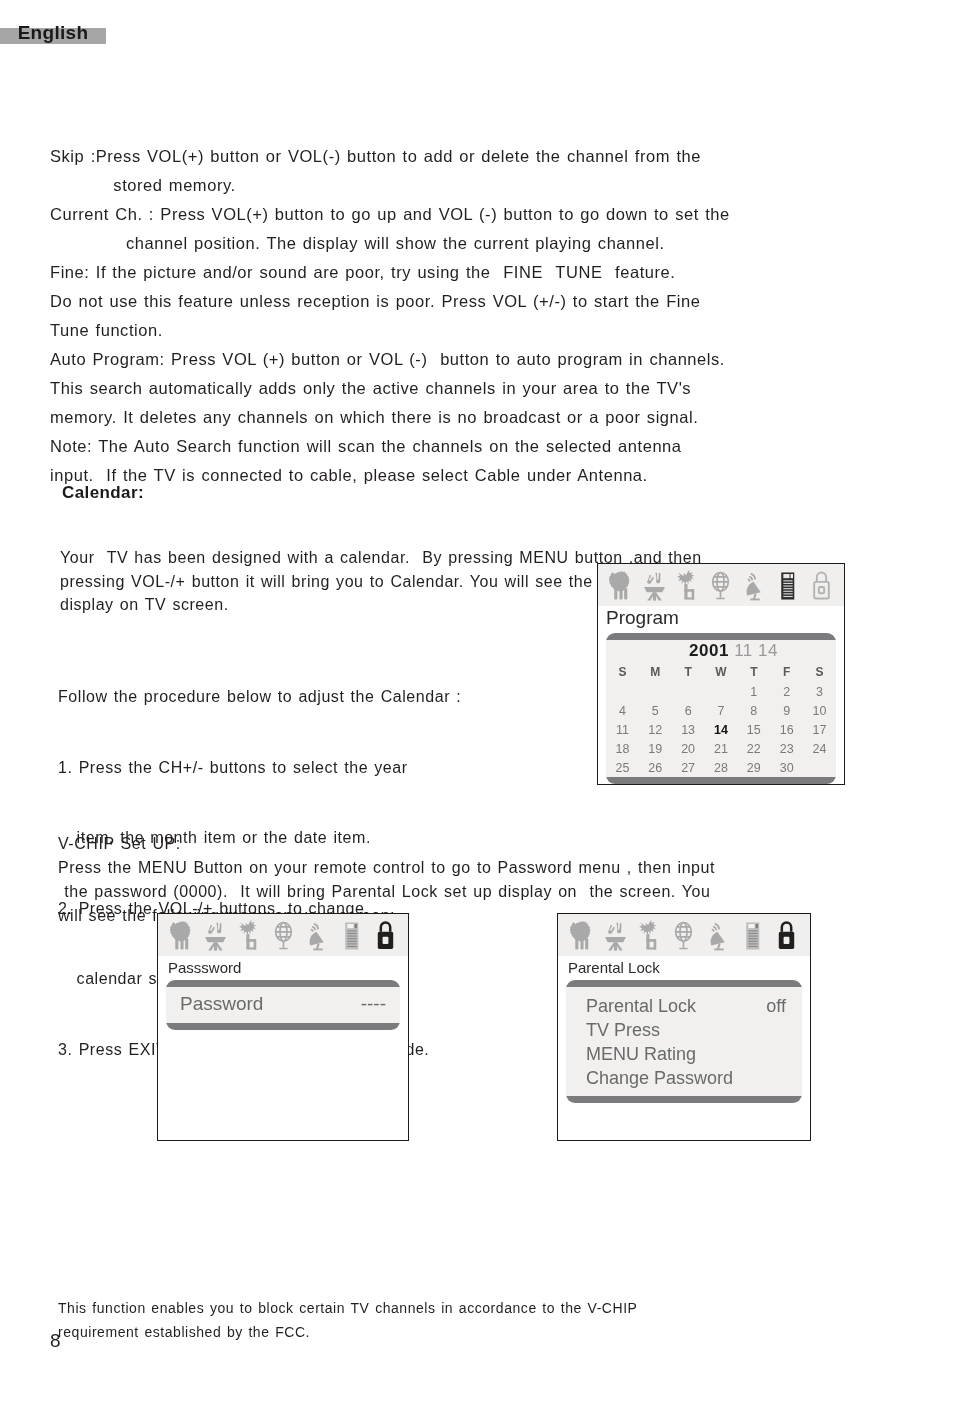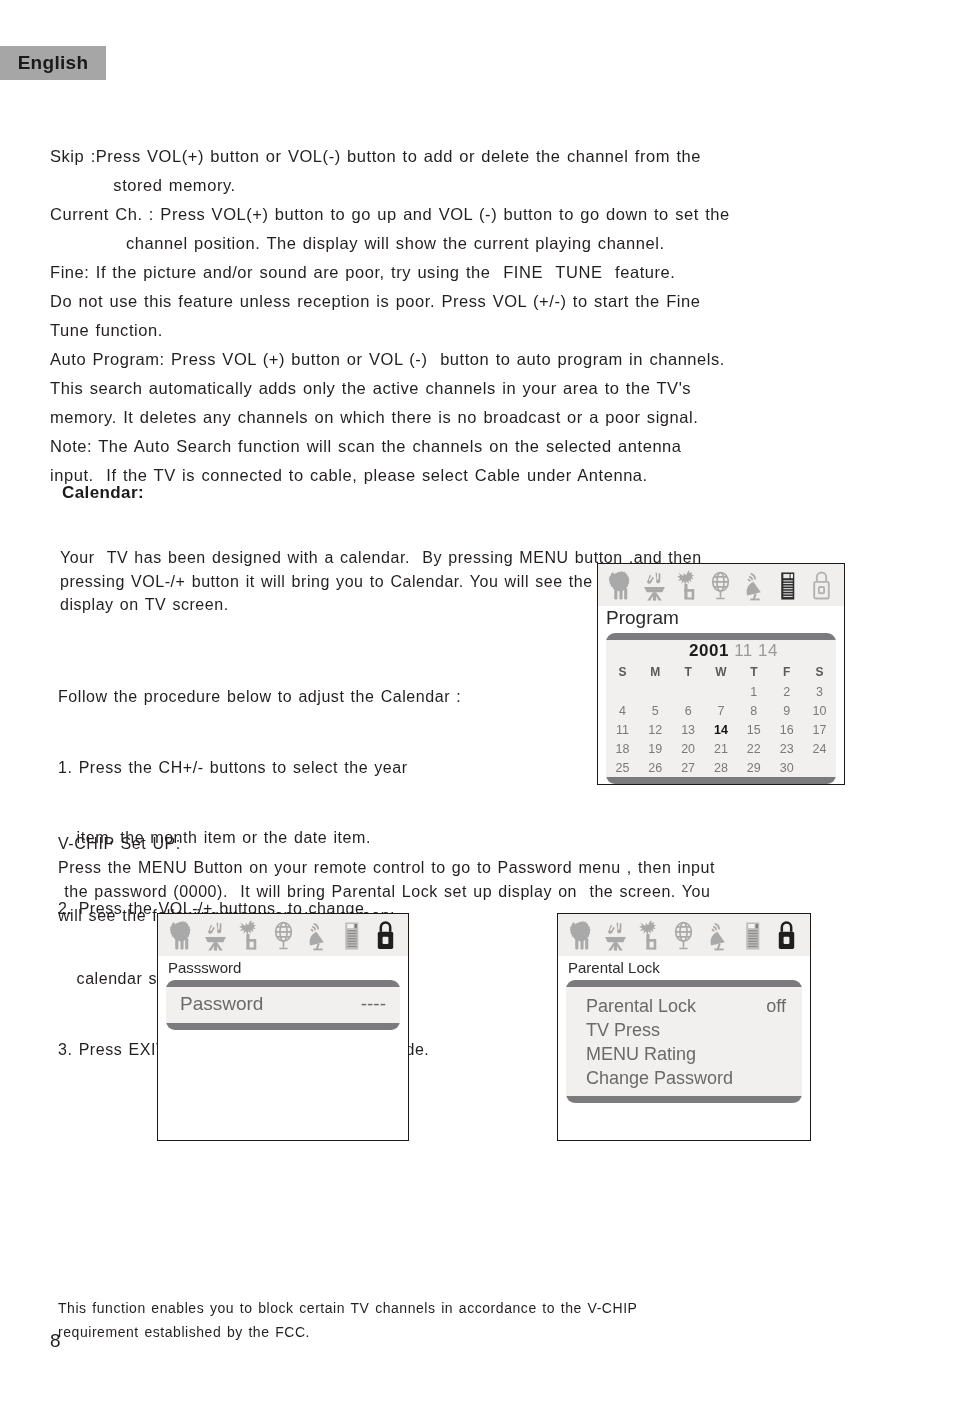--- a/index.html
+++ b/index.html
@@ -8,23 +8,23 @@
     width:954px;height:1401px;
     background:#ffffff;
     font-family:"Liberation Sans", sans-serif;
     color:#231f20;
     position:relative;
     overflow:hidden;
   }
 
   
   .lang-tab{
-    position:absolute;left:0;top:46px;width:106px;height:34px;
+    position:absolute;left:0;top:28px;width:106px;height:16px;
     background:#a6a6a6;
-    display:flex;align-items:center;justify-content:center;
+    display:flex;align-items:flex-end;justify-content:center;
   }
   .lang-tab span{
     font-size:19px;font-weight:bold;letter-spacing:.3px;color:#1a1a1a;
     font-family:"Liberation Sans", sans-serif;
   }
 
   
   .para{
     position:absolute;
     font-family:"Liberation Sans", sans-serif;

